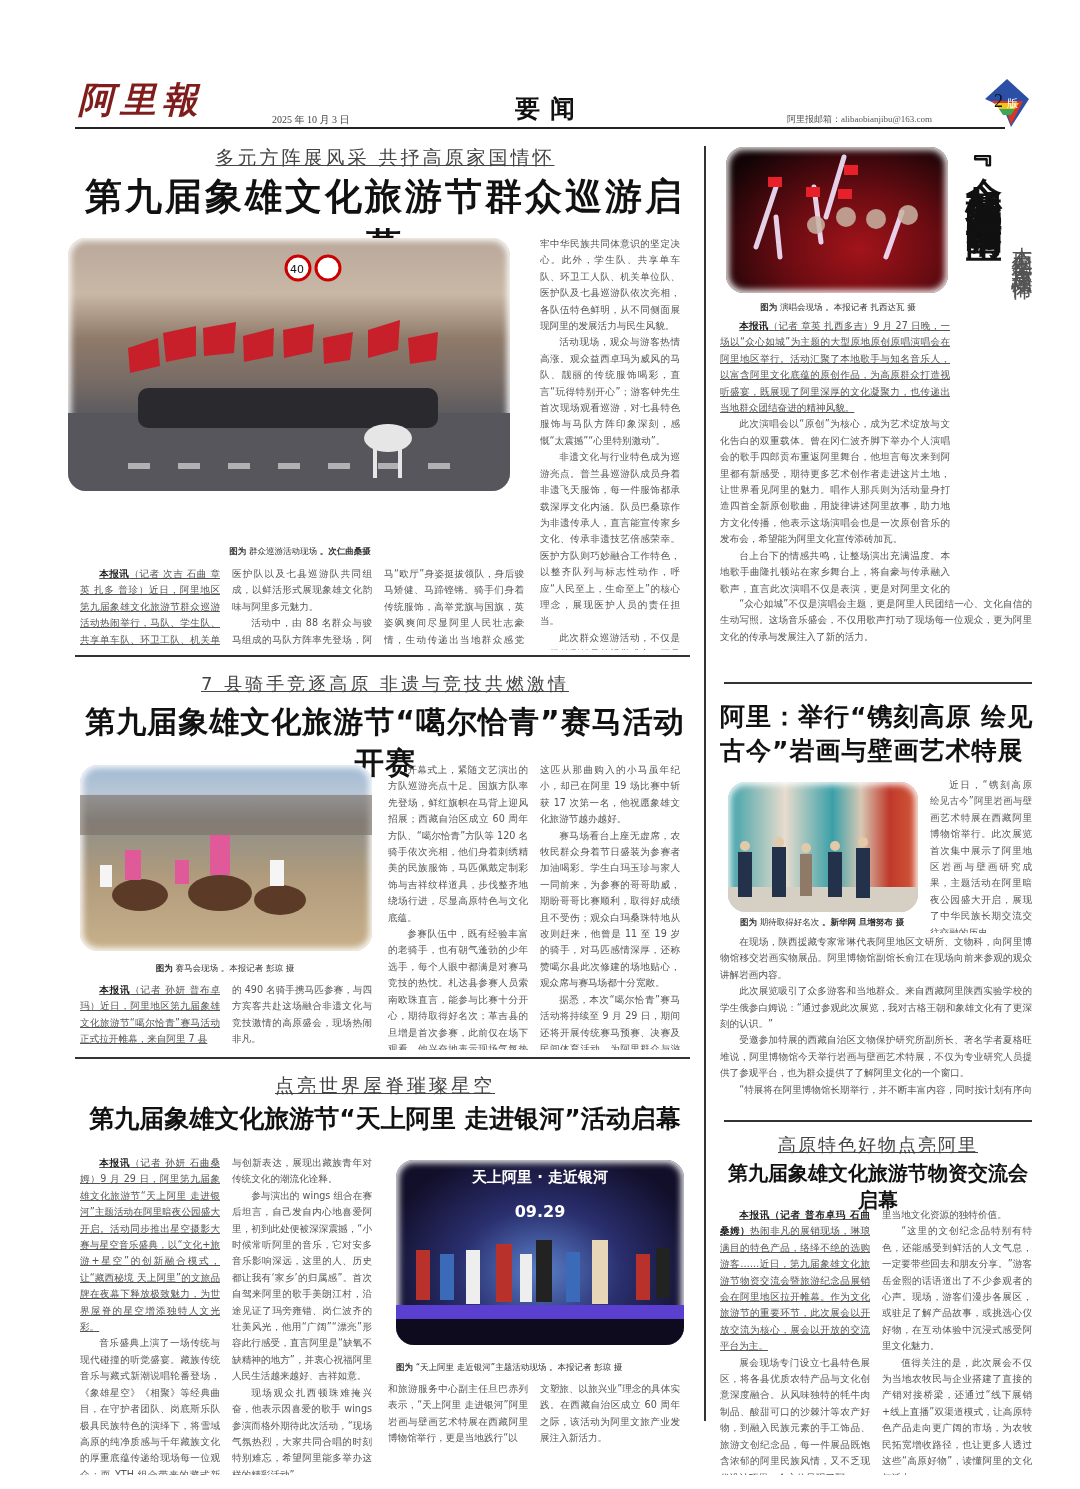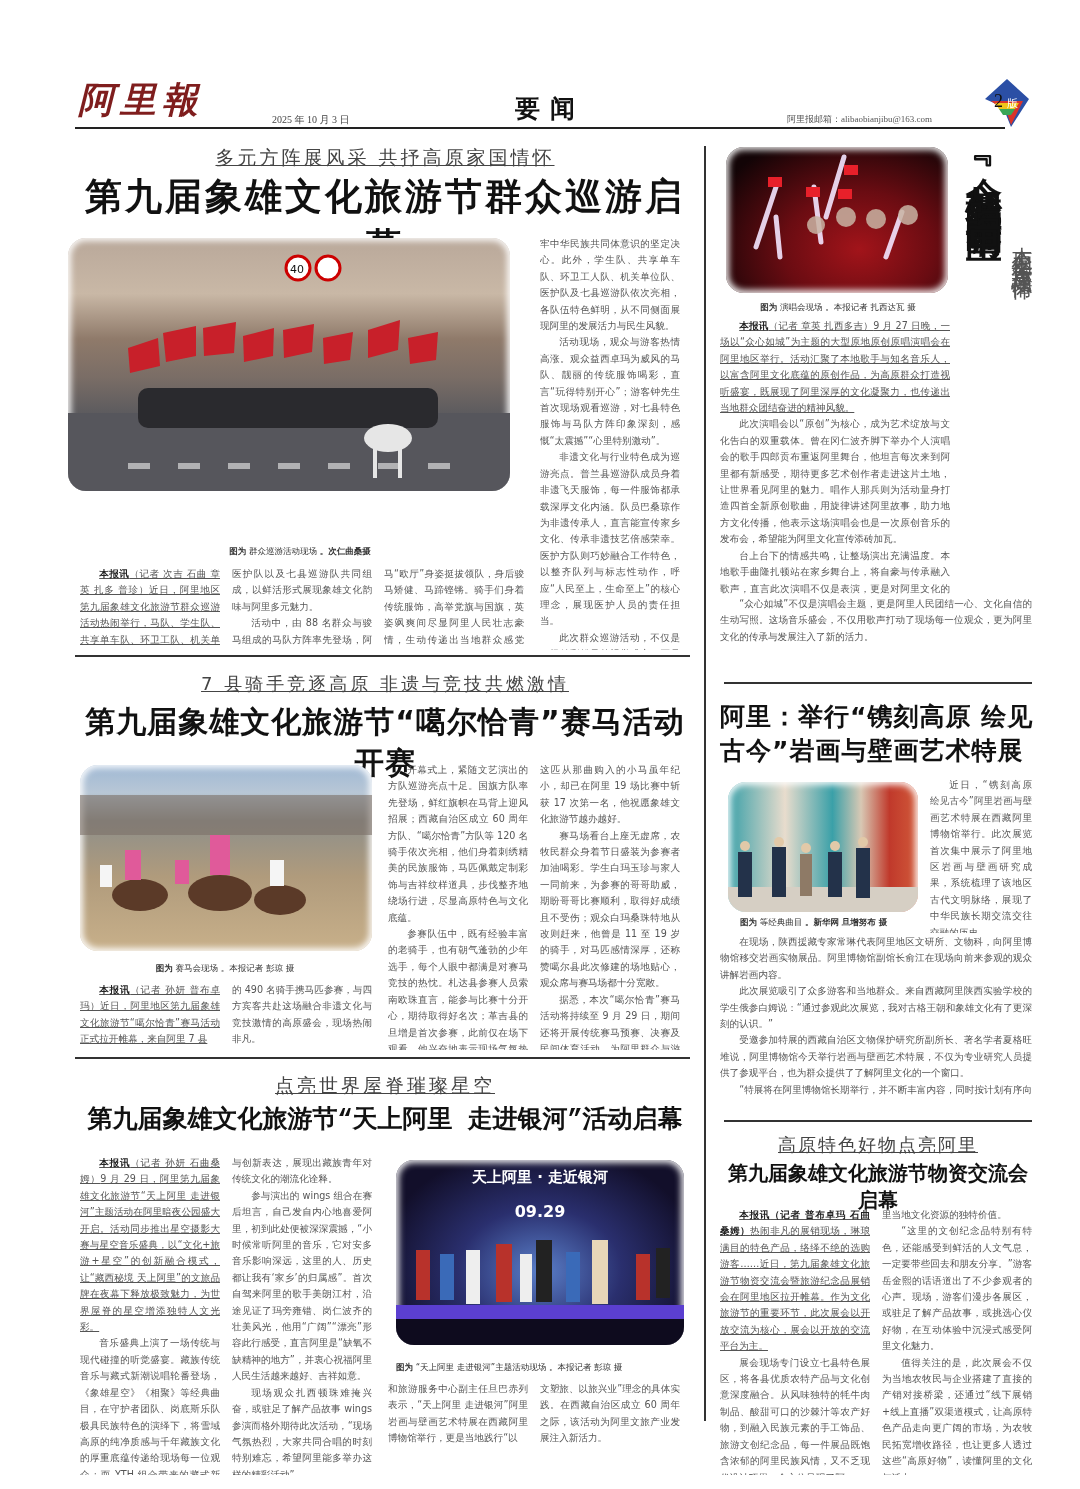--- a/index.html
+++ b/index.html
@@ -151,30 +151,30 @@
 </div>
 <div class="abs col" style="left:540px; top:762px; width:140px; height:288px;">
   <p class="cont">这匹从那曲购入的小马虽年纪小，却已在阿里 19 场比赛中斩获 17 次第一名，他祝愿象雄文化旅游节越办越好。</p>
   <p>赛马场看台上座无虚席，农牧民群众身着节日盛装为参赛者加油喝彩。学生白玛玉珍与家人一同前来，为参赛的哥哥助威，期盼哥哥比赛顺利，取得好成绩且不受伤；观众白玛桑珠特地从改则赶来，他曾是 11 至 19 岁的骑手，对马匹感情深厚，还称赞噶尔县此次修建的场地贴心，观众席与赛马场都十分宽敞。</p>
   <p>据悉，本次“噶尔恰青”赛马活动将持续至 9 月 29 日，期间还将开展传统赛马预赛、决赛及民间体育活动，为阿里群众与游客带来更多精彩。</p>
 </div>
 
 <div class="abs hrule" style="left:75px; top:1057px; width:615px;"></div>
 
 <div class="abs subhead" style="left:75px; top:1073px; width:620px; font-size:19px;">点亮世界屋脊璀璨星空</div>
-<div class="abs headline" style="left:75px; top:1102px; width:620px; font-size:25px; letter-spacing:0;font-family:Liberation Mono, monospace;">第九届象雄文化旅游节“天上阿里 走进银河”活动启幕</div>
+<div class="abs headline" style="left:75px; top:1102px; width:620px; font-size:25px; letter-spacing:0;">第九届象雄文化旅游节“天上阿里 走进银河”活动启幕</div>
 
 <div class="abs col" style="left:80px; top:1155px; width:140px; height:320px;">
   <p class="lead"><b>本报讯</b><span>（记者 孙妍 石曲桑姆）</span><span>9 月 29 日，阿里第九届象雄文化旅游节“天上阿里 走进银河”主题活动在阿里暗夜公园盛大开启。活动同步推出星空摄影大赛与星空音乐盛典，以“文化+旅游+星空”的创新融合模式，让“藏西秘境 天上阿里”的文旅品牌在夜幕下释放极致魅力，为世界屋脊的星空增添独特人文光彩。</span></p>
   <p>音乐盛典上演了一场传统与现代碰撞的听觉盛宴。藏族传统音乐与藏式新潮说唱轮番登场，《象雄星空》《相聚》等经典曲目，在守护者团队、岗底斯乐队极具民族特色的演绎下，将雪域高原的纯净质感与千年藏族文化的厚重底蕴传递给现场每一位观众；而 YTH 组合带来的藏式新潮说唱《Out Loud Final》，则以动感节奏</p>
 </div>
 <div class="abs col" style="left:232px; top:1155px; width:140px; height:320px;">
   <p class="cont">与创新表达，展现出藏族青年对传统文化的潮流化诠释。</p>
   <p>参与演出的 wings 组合在赛后坦言，自己发自内心地喜爱阿里，初到此处便被深深震撼，“小时候常听阿里的音乐，它对安多音乐影响深远，这里的人、历史都让我有‘家乡’的归属感”。首次自驾来阿里的歌手美朗江村，沿途见证了玛旁雍错、岗仁波齐的壮美风光，他用“广阔”“漂亮”形容此行感受，直言阿里是“缺氧不缺精神的地方”，并衷心祝福阿里人民生活越来越好、吉祥如意。</p>
-  <p>现场观众扎西顿珠难掩兴奋，或驻足了解产品故事 wings 参演而格外期待此次活动，“现场气氛热烈，大家共同合唱的时刻特别难忘，希望阿里能多举办这样的精彩活动”。</p>
+  <p>现场观众扎西顿珠难掩兴奋，他表示因喜爱的歌手 wings 参演而格外期待此次活动，“现场气氛热烈，大家共同合唱的时刻特别难忘，希望阿里能多举办这样的精彩活动”。</p>
 
 </div>
 
 <div class="abs photo" style="left:396px; top:1160px; width:288px; height:185px; background:radial-gradient(ellipse at 50% 60%,#5a7fc9 0%,#2a2f6e 40%,#120f2a 80%);">
   <div class="abs" style="left:0; top:8px; width:288px; text-align:center; color:#fff; font-size:15px; font-weight:bold;">天上阿里 · 走近银河</div>
   <div class="abs" style="left:0; top:42px; width:288px; text-align:center; color:#fff; font-size:16px; font-weight:bold;">09.29</div>
   <svg class="abs" style="left:0; top:70px;" width="288" height="115" viewBox="0 0 288 115">
     <rect x="0" y="75" width="288" height="14" fill="#5b3fd0"></rect>
     <rect x="0" y="89" width="288" height="26" fill="#0e0b1e"></rect>
     <g fill="#222">
@@ -194,21 +194,21 @@
         <rect x="124" y="24" width="12" height="48"></rect>
       </g>
     <g fill="#3a6ab8">
         <rect x="170" y="22" width="14" height="50"></rect>
         <rect x="44" y="24" width="14" height="46"></rect>
       </g>
   </svg>
 </div>
 <div class="abs caption" style="left:396px; top:1362px; width:290px; text-align:left;">
   <b>图为</b>
-  <span>“天上阿里 走进银河”主题活动现场</span>
+  <span>“天上阿里 走近银河”主题活动现场</span>
   <span>。本报记者 彭琼 摄</span>
 </div>
 
 <div class="abs col" style="left:388px; top:1381px; width:140px; height:70px;">
   <p class="cont">和旅游服务中心副主任旦巴赤列表示，“天上阿里 走进银河”阿里岩画与壁画艺术特展在西藏阿里博物馆举行，更是当地践行“以</p>
 </div>
 <div class="abs col" style="left:540px; top:1381px; width:140px; height:70px;">
   <p class="cont">文塑旅、以旅兴业”理念的具体实践。在西藏自治区成立 60 周年之际，该活动为阿里文旅产业发展注入新活力。</p>
 </div>
 
@@ -273,26 +273,26 @@
         <circle cx="17" cy="64" r="5"></circle>
         <circle cx="51" cy="60" r="5"></circle>
         <circle cx="78" cy="66" r="5"></circle>
         <circle cx="107" cy="64" r="5"></circle>
         <circle cx="135" cy="60" r="5"></circle>
       </g>
   </svg>
 </div>
 <div class="abs caption" style="left:740px; top:917px; width:200px; text-align:left;">
   <b>图为</b>
-  <span>等经典曲目</span>
+  <span>期待取得好名次</span>
   <b>。新华网 旦增努布 摄</b>
 </div>
 
 <div class="abs col" style="left:930px; top:777px; width:102px; height:156px;">
-  <p>近日，“镌刻高原 绘见古今”阿里岩画与壁画艺术特展在西藏阿里博物馆举行。此次展览首次集中展示了阿里地区岩画与壁画研究成果，系统梳理了该地区古代文明脉络，展现了中华民族长期交流交往交融的历史。</p>
+  <p>近日，“镌刻高原 绘见古今”阿里岩画与壁画艺术特展在西藏阿里博物馆举行。此次展览首次集中展示了阿里地区岩画与壁画研究成果，主题活动在阿里暗夜公园盛大开启，展现了中华民族长期交流交往交融的历史。</p>
 </div>
 <div class="abs col" style="left:720px; top:934px; width:312px; height:164px;">
   <p>在现场，陕西援藏专家常琳代表阿里地区文研所、文物科，向阿里博物馆移交岩画实物展品。阿里博物馆副馆长俞江在现场向前来参观的观众讲解岩画内容。</p>
   <p>此次展览吸引了众多游客和当地群众。来自西藏阿里陕西实验学校的学生俄参白姆说：“通过参观此次展览，我对古格王朝和象雄文化有了更深刻的认识。”</p>
   <p>受邀参加特展的西藏自治区文物保护研究所副所长、著名学者夏格旺堆说，阿里博物馆今天举行岩画与壁画艺术特展，不仅为专业研究人员提供了参观平台，也为群众提供了了解阿里文化的一个窗口。</p>
   <p>“特展将在阿里博物馆长期举行，并不断丰富内容，同时按计划有序向全国推广，向更多的人展示阿里独特的岩画与壁画艺术。”俞江说。（来源：新华网）</p>
 </div>
 
 <div class="abs hrule" style="left:724px; top:1120px; width:308px;"></div>
 

